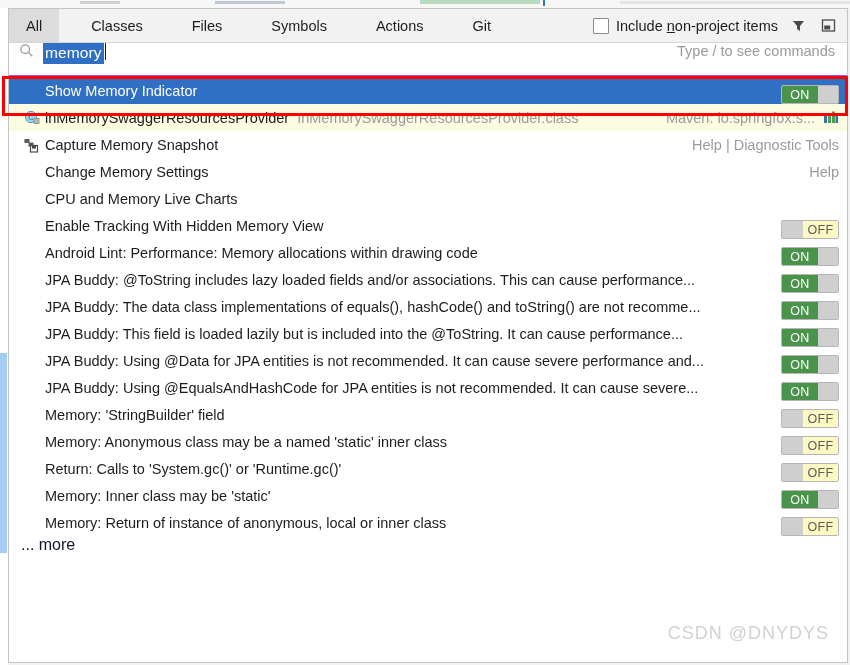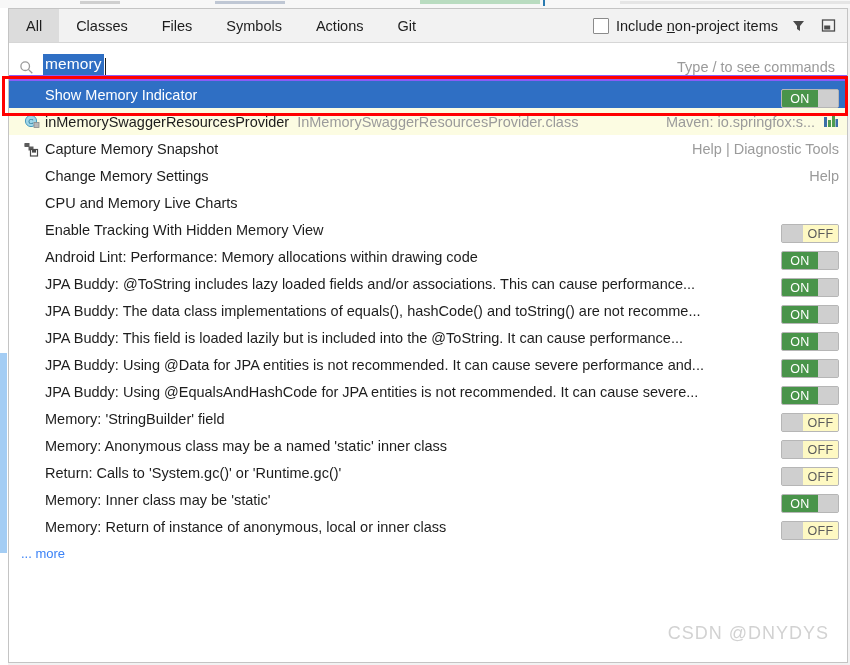--- a/index.html
+++ b/index.html
@@ -21,37 +21,37 @@
 
   
   #popup{
     position:absolute;left:8px;top:8px;width:840px;height:655px;
     background:#ffffff;border:1px solid #c4c4c4;box-sizing:border-box;
   }
 
   
   #tabbar{
     position:relative;height:33px;background:#f2f2f2;
-    border-bottom:1px solid #d6d6d6;display:flex;align-items:stretch;
+    border-bottom:1px solid #d6d6d6;display:flex;align-items:stretch;gap:15px;
   }
   .tab{
     display:flex;align-items:center;padding:0 17px;font-size:14.5px;color:#1d1d1d;
     cursor:default;user-select:none;
   }
   .tab.active{background:#dcdcdc;}
   #tabbar-right{margin-left:auto;display:flex;align-items:center;padding-right:9px;gap:10px;}
   .chk-wrap{display:flex;align-items:center;gap:7px;font-size:14.5px;color:#1d1d1d;}
   .chk-box{width:14px;height:14px;border:1px solid #8b8b8b;background:#fff;border-radius:1px;}
   .chk-label u{text-decoration:underline;}
   .tb-icon{width:20px;height:20px;display:flex;align-items:center;justify-content:center;}
 
   
   #searchrow{
-    position:relative;height:32px;background:#ffffff;display:flex;align-items:flex-end;
-    border-bottom:6px solid #8b5cf6;
+    position:relative;height:32px;background:#ffffff;display:flex;align-items:flex-start;
+    border-bottom:2px solid #8b5cf6;
   }
   #search-icon{width:34px;display:flex;align-items:center;justify-content:center;}
   #search-value{
     font-size:15.5px;color:#ffffff;background:#2f6fc4;padding:1px 2px 2px 2px;
     position:relative;letter-spacing:0.1px;
   }
   #caret{display:inline-block;width:1px;height:17px;background:#1d1d1d;vertical-align:-3px;margin-left:1px;}
   #search-hint{margin-left:auto;padding-right:12px;font-size:14.5px;color:#9a9a9a;}
 
   
@@ -76,22 +76,22 @@
   .toggle{width:58px;height:19px;border-radius:2px;display:flex;align-items:stretch;
     overflow:hidden;border:1px solid #b6b6b6;box-sizing:border-box;background:#d4d4d4;margin-top:8px;}
   .toggle .seg{display:flex;align-items:center;justify-content:center;font-size:12.5px;
     letter-spacing:0.3px;}
   .toggle.on .seg-on{background:#49944a;color:#ffffff;flex:0 0 36px;}
   .toggle.on .seg-pad{flex:1;background:#cfcfcf;}
   .toggle.off .seg-pad{flex:0 0 21px;background:#cfcfcf;}
   .toggle.off .seg-off{flex:1;background:#fef9c3;color:#5c5c5c;}
 
   
-  #more{position:relative;height:26px;display:flex;align-items:center;padding-left:12px;
-    font-size:13px;color:#3b82f6;}
+  #more{position:relative;height:26px;display:flex;align-items:flex-start;padding-left:12px;
+    font-size:16px;color:#0f172a;}
 
   
   #watermark{position:absolute;right:18px;bottom:18px;font-size:18px;color:#d2d2d2;
     letter-spacing:1px;font-family:"Liberation Sans",sans-serif;}
 
   
   #red-box{
     position:absolute;left:2px;top:76px;width:846px;height:40px;
     border:3px solid #ff0000;box-sizing:border-box;pointer-events:none;z-index:30;
   }

